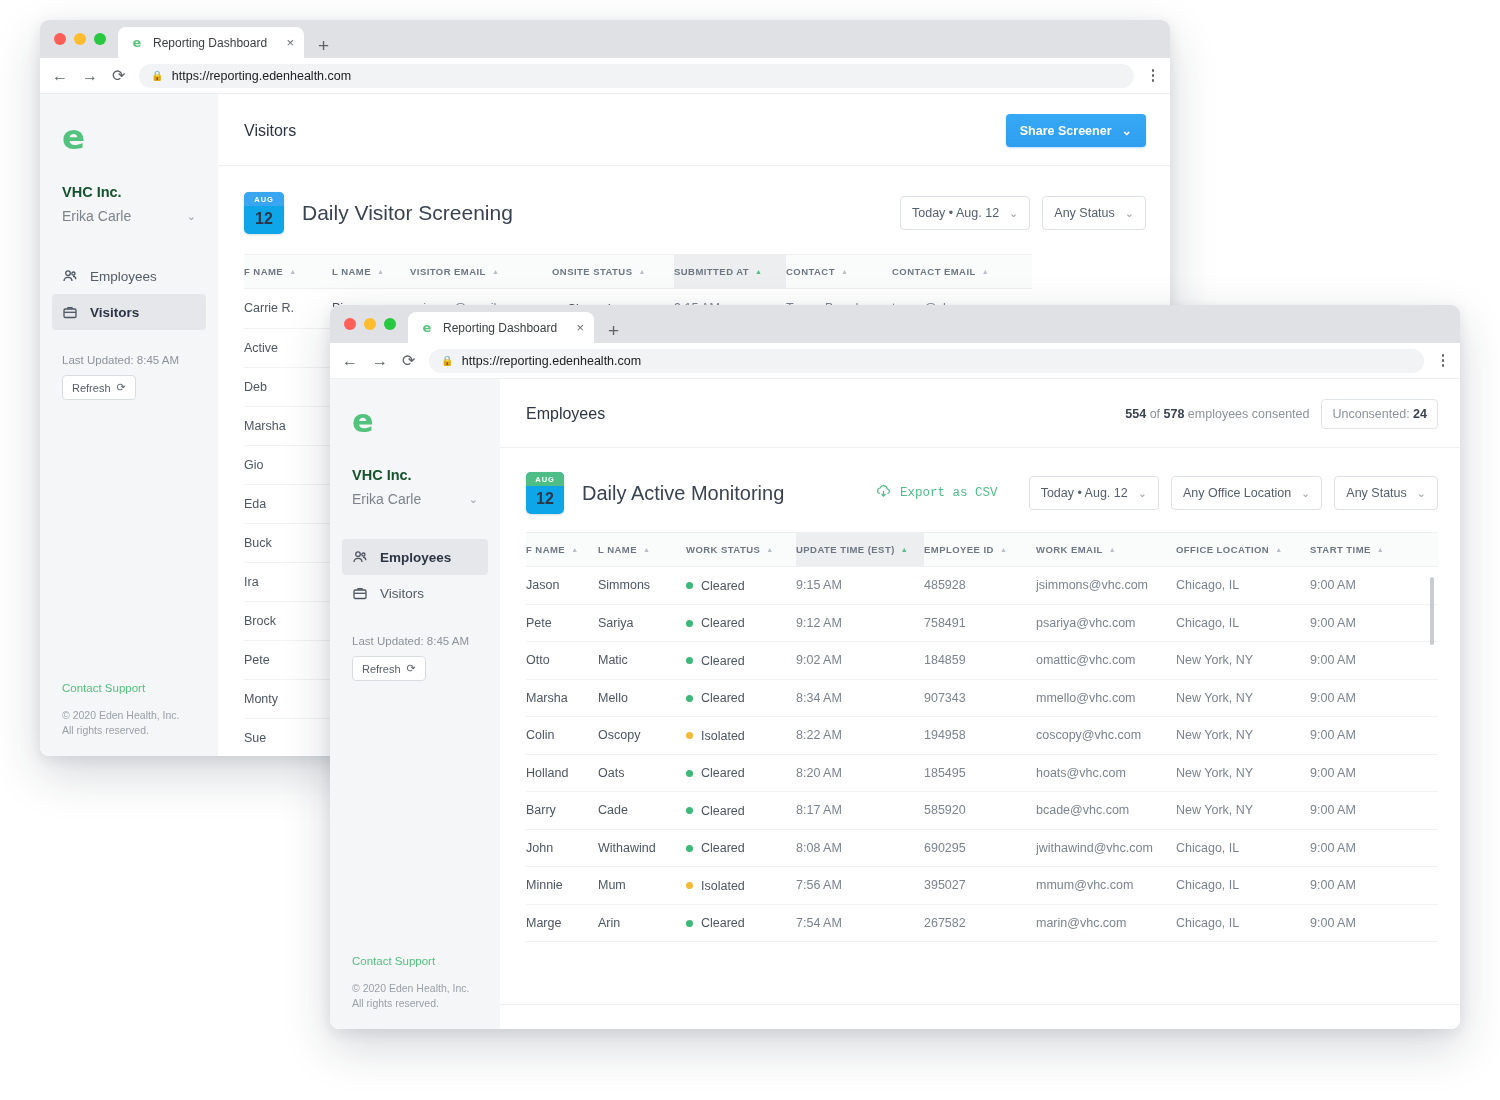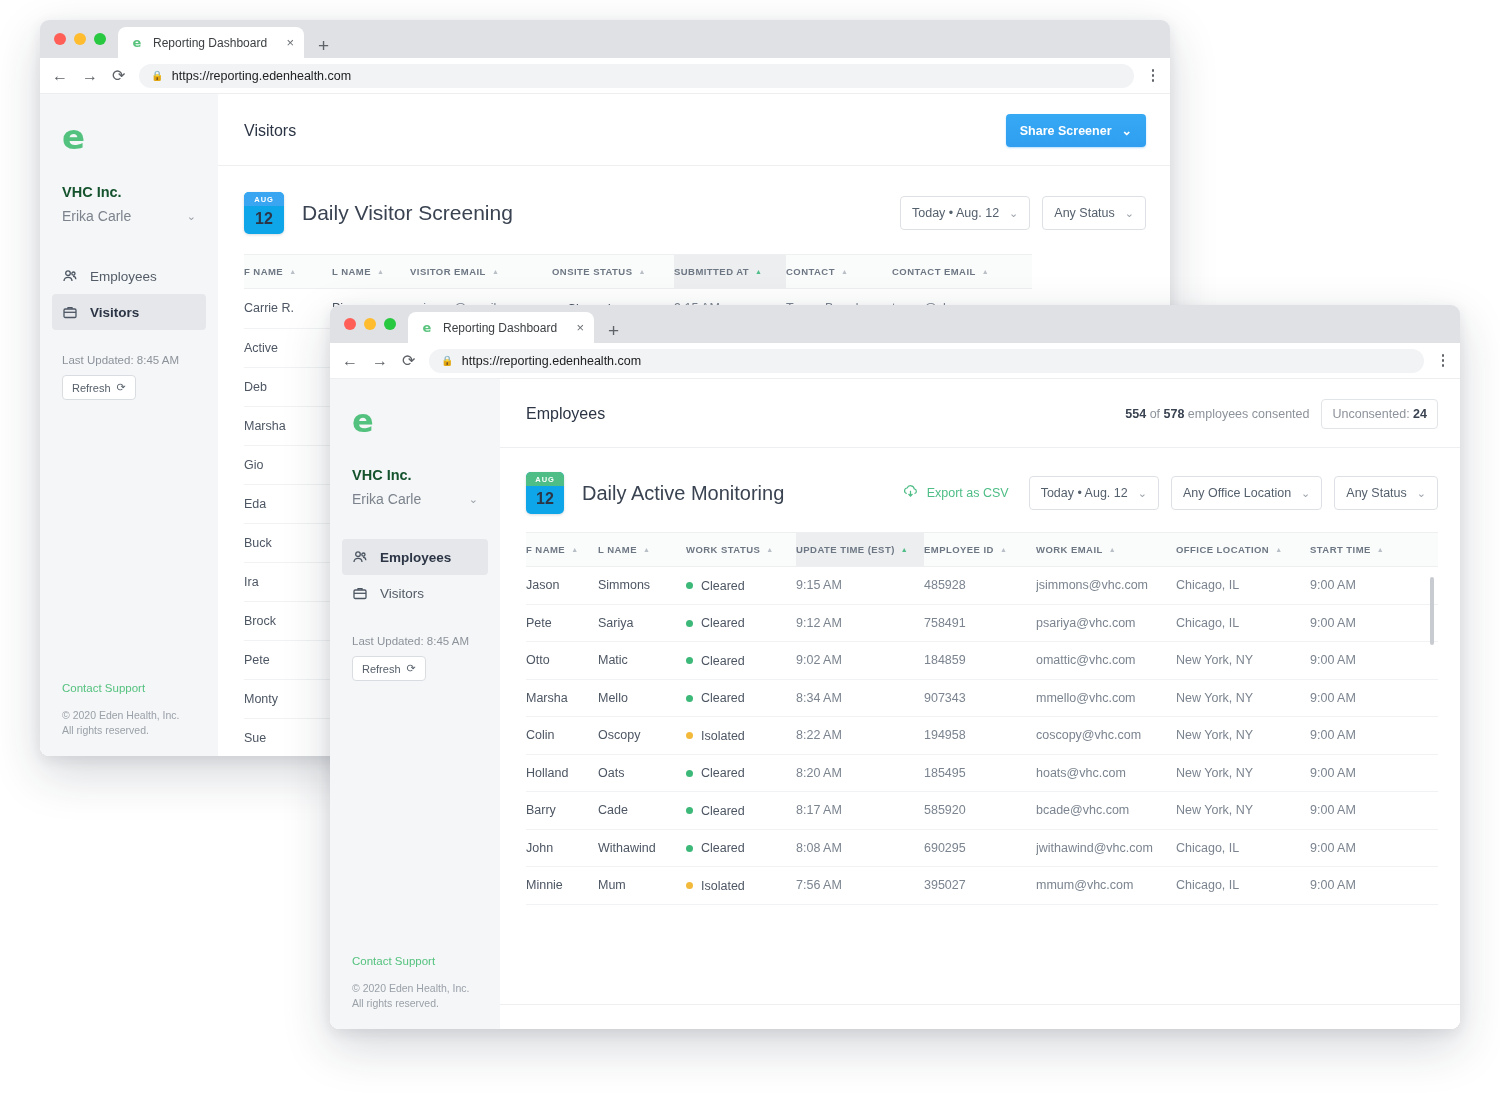--- a/index.html
+++ b/index.html
@@ -239,21 +239,21 @@
   #win-front .page-head { padding: 20px 22px 18px 26px; }
   #win-front .page-title { font-size: 16px; }
   #win-front .consent { gap: 12px; font-size: 12.5px; }
   #win-front .unconsent { font-size: 12.5px; padding: 7px 10px; }
   #win-front .section-head { padding: 24px 22px 18px 26px; gap: 18px; }
   #win-front .datechip { width: 38px; }
   #win-front .datechip .mon { font-size: 7.5px; padding: 2.5px 0; background:#4ebd86; }
   #win-front .datechip .day { font-size: 16px; padding: 4px 0 6px; }
   #win-front .section-title { font-size: 20px; }
   #win-front .head-tools { gap: 12px; }
-  #win-front .csv-link { font-size: 12.5px; margin-right: 8px; }
+  #win-front .csv-link { font-size: 12.5px; margin-right: 19px; font-family: Liberation Mono, monospace; }
   #win-front .select { font-size: 12.5px; padding: 9px 11px; }
   #win-front .tablewrap { padding: 0 22px 0 26px; }
   #win-front thead th { font-size: 9.5px; padding: 11px 0; }
   #win-front tbody td { font-size: 12.5px; padding: 11px 0; }
   #win-front .vscroll { right: 26px; top: 45px; height: 68px; }
   #win-front .tablefoot { padding: 12px 22px 12px 26px; gap: 14px; font-size: 12.5px; color:#55606d;}
 
   .spacer { flex: 1; }
 </style>
 </head>
@@ -828,20 +828,33 @@
                   <td><span class="status">
                       <span class="sdot isolated"></span>
                       <span>Isolated</span>
                     </span></td>
                   <td class="muted">7:56 AM</td>
                   <td class="muted">395027</td>
                   <td class="muted">mmum@vhc.com</td>
                   <td class="muted">Chicago, IL</td>
                   <td class="muted">9:00 AM</td>
                 </tr>
+                <tr>
+                  <td>Marge</td>
+                  <td>Arin</td>
+                  <td><span class="status">
+                      <span class="sdot cleared"></span>
+                      <span>Cleared</span>
+                    </span></td>
+                  <td class="muted">7:54 AM</td>
+                  <td class="muted">267582</td>
+                  <td class="muted">marin@vhc.com</td>
+                  <td class="muted">Chicago, IL</td>
+                  <td class="muted">9:00 AM</td>
+                </tr>
               </tbody>
           </table>
           <div class="vscroll"></div>
         </div>
 
         <div class="spacer"></div>
 
         <div class="tablefoot">
 
           <div class="spacer"></div>

